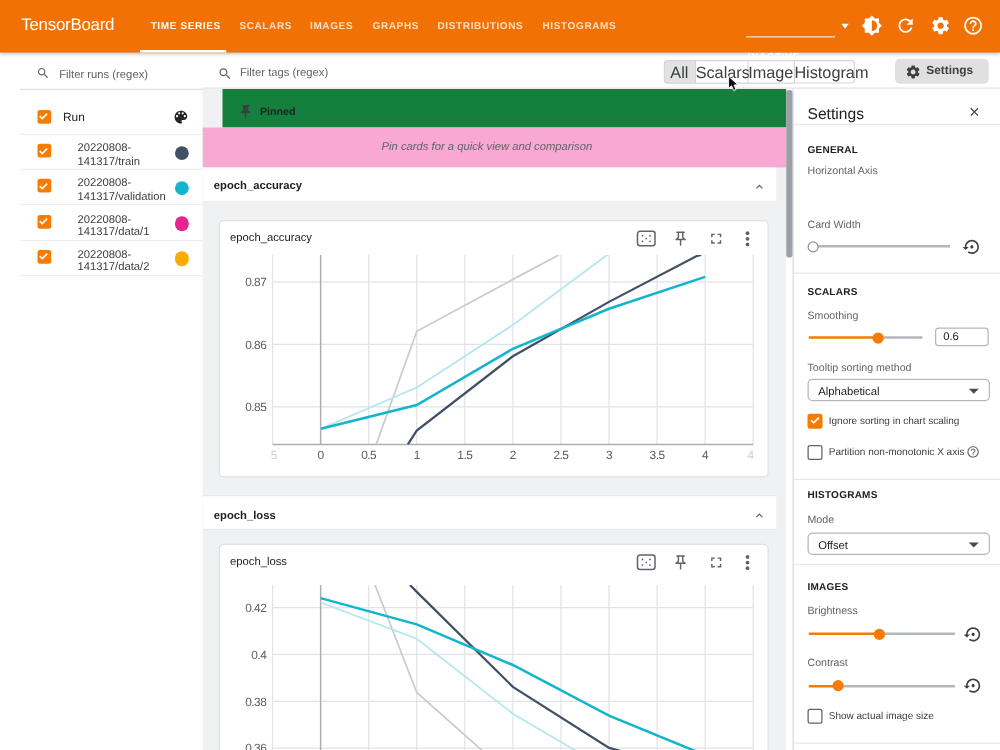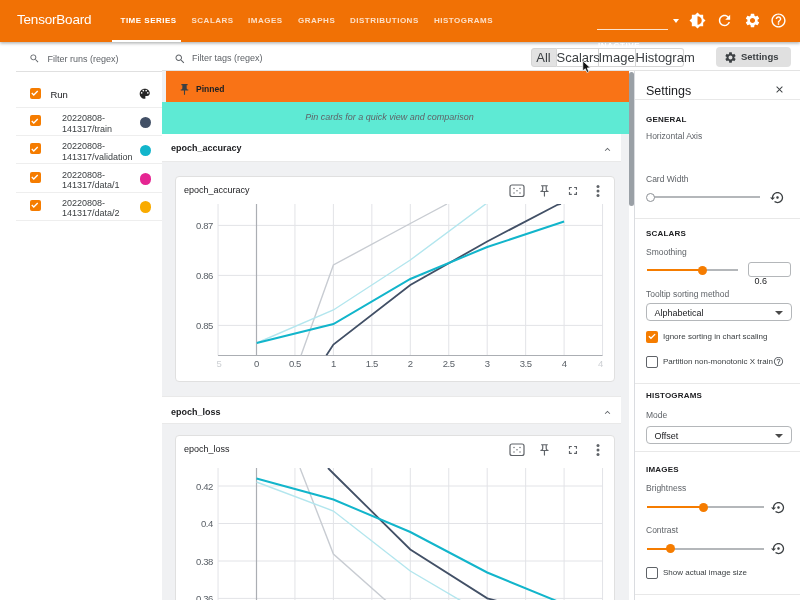--- a/index.html
+++ b/index.html
@@ -20,22 +20,22 @@
 .srow { position:absolute; left:0; width:161px; border-bottom:1px solid #eeeeee; }
 .cb { position:absolute; left:13.5px; width:11px; height:11px; background:#f57c00; border-radius:2px; }
 .runtxt { position:absolute; left:35px; font-size:9px; color:#3c4043; line-height:10.2px;margin-left:11px; }
 .dot { position:absolute; left:123.5px; width:11.5px; height:11.5px; border-radius:50%; }
 
 #topbar { position:absolute; left:162px; top:42px; width:638px; height:28.5px; background:#fff; border-bottom:1px solid #e3e3e3; z-index:5; }
 .seg { position:absolute; top:47.5px; height:19px; border:1px solid #d5d5d5; background:#fff; color:#3c4043; font-size:13px; text-align:center; line-height:17px; z-index:6; }
 #settingsbtn { position:absolute; left:716px; top:46.5px; width:75px; height:20.5px; background:#e0e0e0; border-radius:4px; color:#3c4043; font-size:9.5px; font-weight:700; z-index:6; }
 
 #main { position:absolute; left:162px; top:70.5px; width:467px; height:529.5px; background:#f0f1f3; overflow:hidden; }
-#pinrow { position:absolute; left:4px; top:0; width:467px; height:31.8px; background:#f97316; }
-#pinstrip { line-height:31.6px; position:absolute; left:0; top:31.8px; width:467px; height:31.6px; background:#5eead4; color:#5f6368; font-size:9px; font-style:italic; text-align:center; padding-right:12px; }
+#pinrow { position:absolute; left:16px; top:0; width:467px; height:31.8px; background:#15803d; }
+#pinstrip { line-height:31.6px; position:absolute; left:0; top:31.8px; width:467px; height:31.6px; background:#f9a8d4; color:#5f6368; font-size:9px; font-style:italic; text-align:center; padding-right:12px; }
 .sechdr { position:absolute; left:0; width:459px; height:28px; background:#fff; border-bottom:1px solid #e9e9e9; border-top:1px solid #e9e9e9; }
 .sechdr .t { position:absolute; left:9px; top:9.5px; font-size:9px; font-weight:700; color:#202124; }
 .card { position:absolute; left:13px; width:440px; background:#fff; border:1px solid #e0e0e0; border-radius:4px; }
 .cardtitle { position:absolute; left:8px; top:8px; font-size:9px; color:#202124; }
 #scrollthumb { position:absolute; left:628.5px; top:72px; width:5.5px; height:134px; background:#9aa0a6; border-radius:3px; z-index:7; }
 
 #panel { position:absolute; left:634px; top:70.5px; width:166px; height:529.5px; background:#fff; border-left:1px solid #dadce0; }
 #ptitle { position:absolute; left:11px; top:13px; font-size:12.5px; color:#202124; }
 .sect { position:absolute; left:11px; font-size:8px; font-weight:700; color:#202124; letter-spacing:0.2px; }
 .lbl { position:absolute; left:11px; font-size:8.5px; color:#5f6368; }
@@ -319,35 +319,35 @@
       <path d="M14 12c0-1.1-.9-2-2-2s-2 .9-2 2 .9 2 2 2 2-.9 2-2zm-2-9c-4.97 0-9 4.03-9 9H0l4 4 4-4H5c0-3.87 3.13-7 7-7s7 3.13 7 7-3.13 7-7 7c-1.51 0-2.91-.49-4.06-1.3l-1.42 1.44C8.04 20.3 9.94 21 12 21c4.97 0 9-4.03 9-9s-4.03-9-9-9z"></path>
     </svg>
   <div class="divider" style="top:147.5px;"></div>
 
   <div class="sect" style="top:158.5px;">SCALARS</div>
   <div class="lbl" style="top:176.0px;">Smoothing</div>
   <div class="track" style="left:12px; top:198.7px; width:56px; background:#f57c00;"></div>
   <div class="track" style="left:68px; top:198.7px; width:34.5px; background:#b4b7ba;"></div>
   <div class="thumb" style="left:63px; top:195.2px; background:#f57c00;"></div>
   <div style="position:absolute; left:112.5px; top:191.1px; width:43.5px; height:15.6px; border:1px solid #b4b7ba; border-radius:3px; font-size:9px; color:#202124;">
-      <span style="position:absolute; left:6px; top:1.0px;margin-top:12px;">0.6</span>
+      <span style="position:absolute; left:6px; top:1.0px;">0.6</span>
     </div>
   <div class="lbl" style="top:218.5px;">Tooltip sorting method</div>
   <div class="dd" style="top:232.9px;">
       <span>Alphabetical</span>
       <i class="car"></i>
     </div>
   <div class="pcb" style="top:260.7px; background:#f57c00;">
       <svg width="10" height="10" viewBox="0 0 24 24" style="position:absolute;left:0.8px;top:-0.7px;">
         <path fill="none" stroke="#fff" stroke-width="3.2" d="M4.5 12.5l5 5 10-10"></path>
       </svg>
     </div>
   <div class="pcbl" style="top:261.7px;">Ignore sorting in chart scaling</div>
   <div class="pcb" style="top:285.0px; border:1.5px solid #5f6368; background:#fff;"></div>
-  <div class="pcbl" style="top:286.0px;">Partition non-monotonic X train</div>
+  <div class="pcbl" style="top:286.0px;">Partition non-monotonic X axis</div>
   <svg style="position:absolute; left:138px; top:285.5px;" width="11" height="11" viewBox="0 0 24 24" fill="#5f6368">
       <path d="M11 18h2v-2h-2v2zm1-16C6.48 2 2 6.48 2 12s4.48 10 10 10 10-4.48 10-10S17.52 2 12 2zm0 18c-4.41 0-8-3.59-8-8s3.59-8 8-8 8 3.59 8 8-3.59 8-8 8zm0-14c-2.21 0-4 1.79-4 4h2c0-1.1.9-2 2-2s2 .9 2 2c0 2-3 1.75-3 5h2c0-2.25 3-2.5 3-5 0-2.21-1.79-4-4-4z"></path>
     </svg>
   <div class="divider" style="top:312.1px;"></div>
 
   <div class="sect" style="top:320.5px;">HISTOGRAMS</div>
   <div class="lbl" style="top:339.5px;">Mode</div>
   <div class="dd" style="top:355.5px;">
       <span>Offset</span>
       <i class="car"></i>

